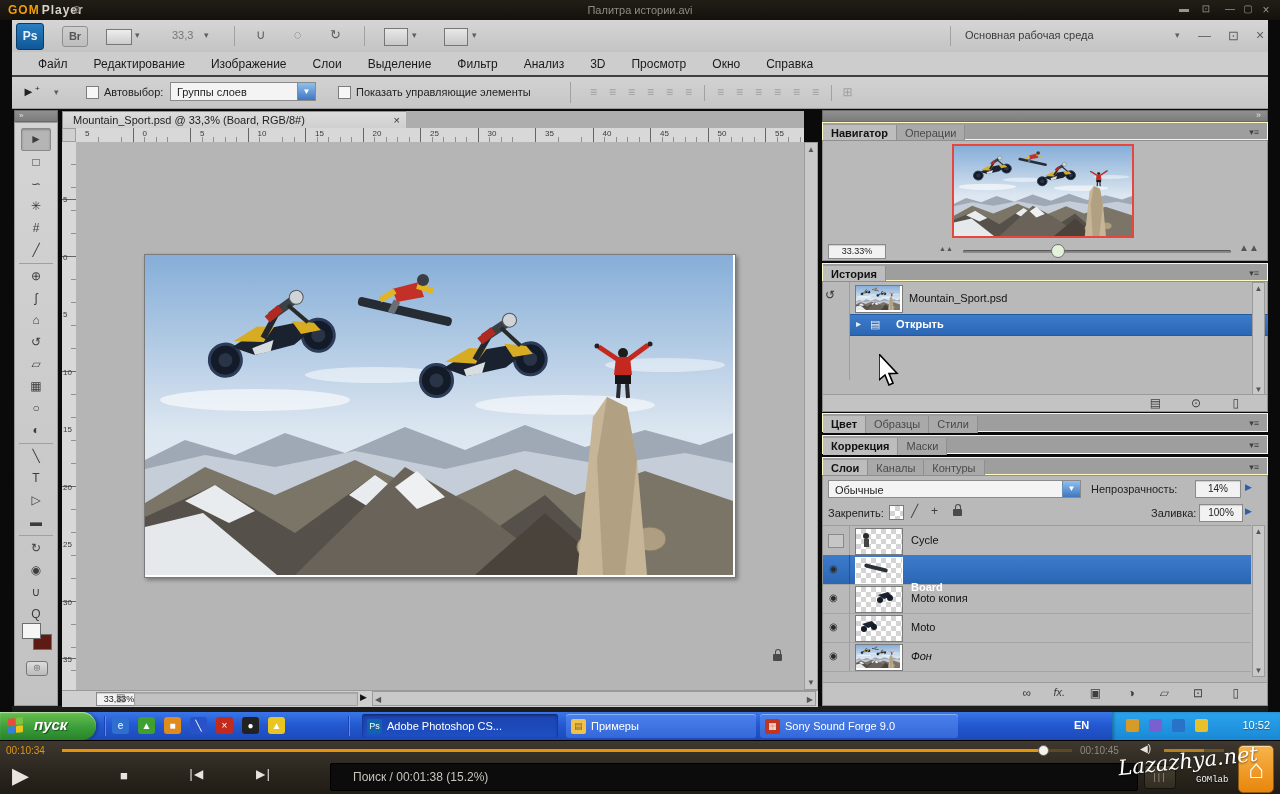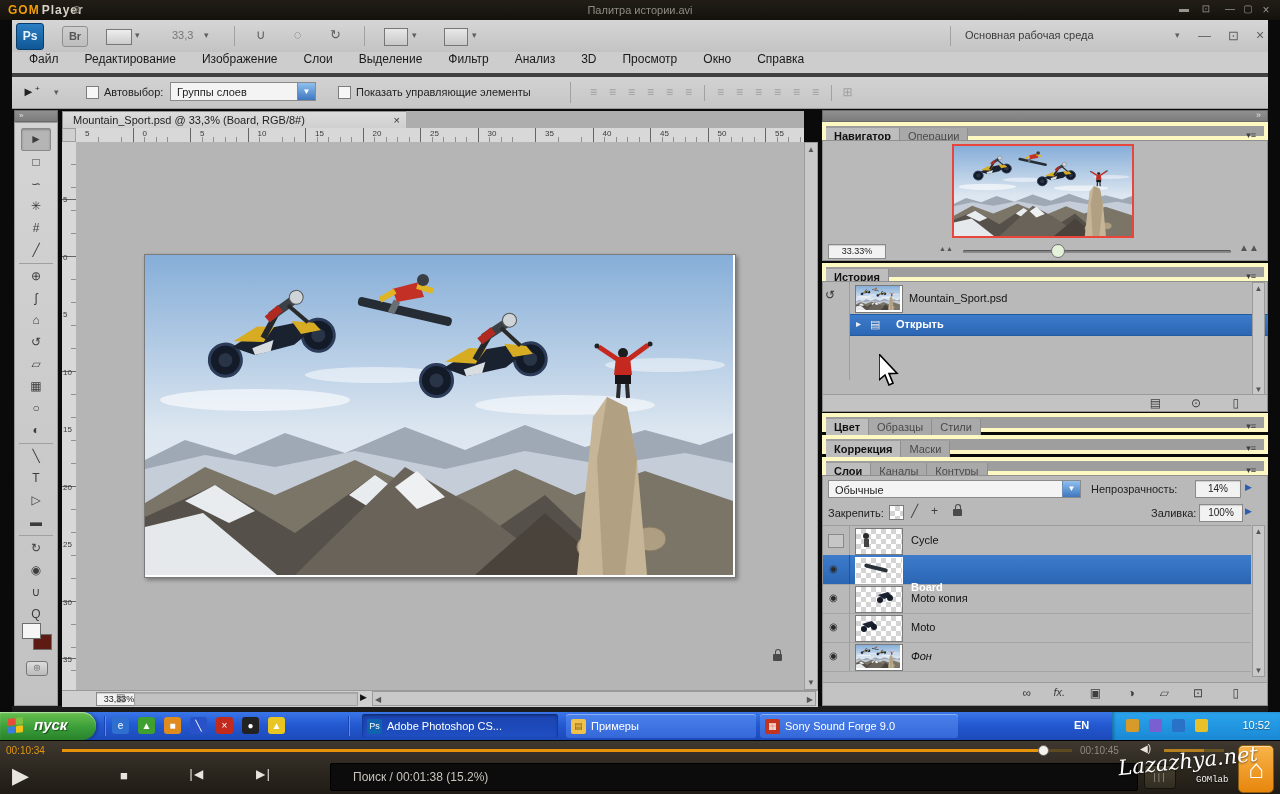--- a/index.html
+++ b/index.html
@@ -26,21 +26,21 @@
   .home-btn{background:linear-gradient(#f8b44a,#e8860c);border:1px solid #8a5a10;border-radius:5px;color:#fff;text-align:center;box-shadow:inset 0 1px 0 rgba(255,255,255,.5);}
   .watermark{color:#fff;font-style:italic;font-family:"DejaVu Serif",serif;text-shadow:0 1px 2px rgba(0,0,0,.6);transform:rotate(-6deg);}
   .watermark-small{color:#f2f2f2;font-size:9px;text-shadow:0 1px 1px rgba(0,0,0,.8);}
   
   .ps-appbar{left:12px;top:20px;width:1256px;height:32px;background:linear-gradient(#d6d6d6,#c3c3c3);border-bottom:1px solid #9a9a9a;}
   .ps-logo{background:linear-gradient(#2a7ec2,#0f5796);border:1px solid #0a3c6a;border-radius:3px;color:#eaf4fc;font-weight:bold;text-align:center;}
   .ps-br{background:linear-gradient(#cfcfcf,#bdbdbd);border:1px solid #8f8f8f;border-radius:3px;color:#555;font-weight:bold;text-align:center;}
   .bar-ico{color:#5f5f5f;font-size:13px;}
   .bar-sep{width:1px;background:#a2a2a2;}
   .ws-text{font-size:11px;color:#3a3a3a;}
-  .ps-menubar{left:12px;top:52px;width:1256px;height:25px;background:#cdcdcd;border-bottom:4px solid #404040;display:flex;align-items:flex-start;padding-left:4px;box-sizing:border-box;}
+  .ps-menubar{left:12px;top:52px;width:1256px;height:25px;background:#cdcdcd;border-bottom:2px solid #404040;display:flex;align-items:center;padding-left:13px;box-sizing:border-box;}
   .menu-item{font-size:12px;color:#1a1a1a;padding:0 13px;white-space:nowrap;}
   .ps-options{left:12px;top:77px;width:1256px;height:31px;background:linear-gradient(#d2d2d2,#c6c6c6);border-bottom:1px solid #9a9a9a;}
   .chk{width:11px;height:11px;background:#f6f6f6;border:1px solid #7d7d7d;}
   .opt-label{font-size:11px;color:#222;}
   .dd{background:#f4f4f4;border:1px solid #8a8a8a;font-size:11px;color:#222;}
   .dd-btn{background:linear-gradient(#8fc0ee,#3f77c0);border-left:1px solid #6a8fb8;color:#fff;font-size:8px;text-align:center;}
   .align-ico{color:#9f9f9f;font-size:12px;width:19px;text-align:center;}
   
   .tools-hdr{background:linear-gradient(#8f8f8f,#7d7d7d);border:1px solid #6a6a6a;color:#e2e2e2;font-size:8px;}
   .tools-body{background:linear-gradient(#d4d4d4,#c2c2c2);border:1px solid #9a9a9a;}
@@ -64,21 +64,21 @@
   .ruler-left .rlabel{left:1px;}
   .canvas-area{background:#b5b5b5;}
   .scrollbar{background:#c9c9c9;border:1px solid #9a9a9a;}
   .scroll-arrow{color:#555;font-size:8px;text-align:center;}
   .statusbar{background:#cfcfcf;border-top:1px solid #9a9a9a;}
   .inset{background:#f2f2f2;border:1px solid #8a8a8a;box-shadow:inset 0 1px 1px rgba(0,0,0,.15);font-size:9px;color:#222;}
   .recess{background:#c2c2c2;border:1px solid #a0a0a0;box-shadow:inset 0 1px 1px rgba(0,0,0,.12);}
   
   .dock-strip{background:linear-gradient(#8f8f8f,#7d7d7d);border:1px solid #6a6a6a;color:#e2e2e2;}
   .panel{background:#b9b9b9;border:1px solid #8f8f8f;}
-  .tabrow{background:#9e9e9e;border:4px solid #fef9c3;}
+  .tabrow{background:#9e9e9e;border:1px solid #fef9c3;}
   .ptab{font-size:11px;padding:2px 8px 3px;color:#4a4a4a;background:#a9a9a9;border-right:1px solid #8f8f8f;display:inline-block;}
   .ptab.active{background:#bdbdbd;color:#111;font-weight:bold;}
   .pmenu{color:#3f3f3f;font-size:9px;}
   .thumb{border:1px solid #7a7a7a;background:#fff;}
   .checker{background-image:conic-gradient(#d4d4d4 25%,#fff 0 50%,#d4d4d4 0 75%,#fff 0);background-size:10px 10px;border:1px solid #7a7a7a;}
   .sel-row{background:linear-gradient(#3d7ccb,#2b66b4);}
   .hist-label{font-size:11px;color:#111;}
   .eye{font-size:10px;color:#2a2a2a;text-align:center;}
   .lname{font-size:11px;color:#111;}
   .padlock{width:9px;height:7px;background:#4a4a4a;position:relative;border-radius:1px;}

